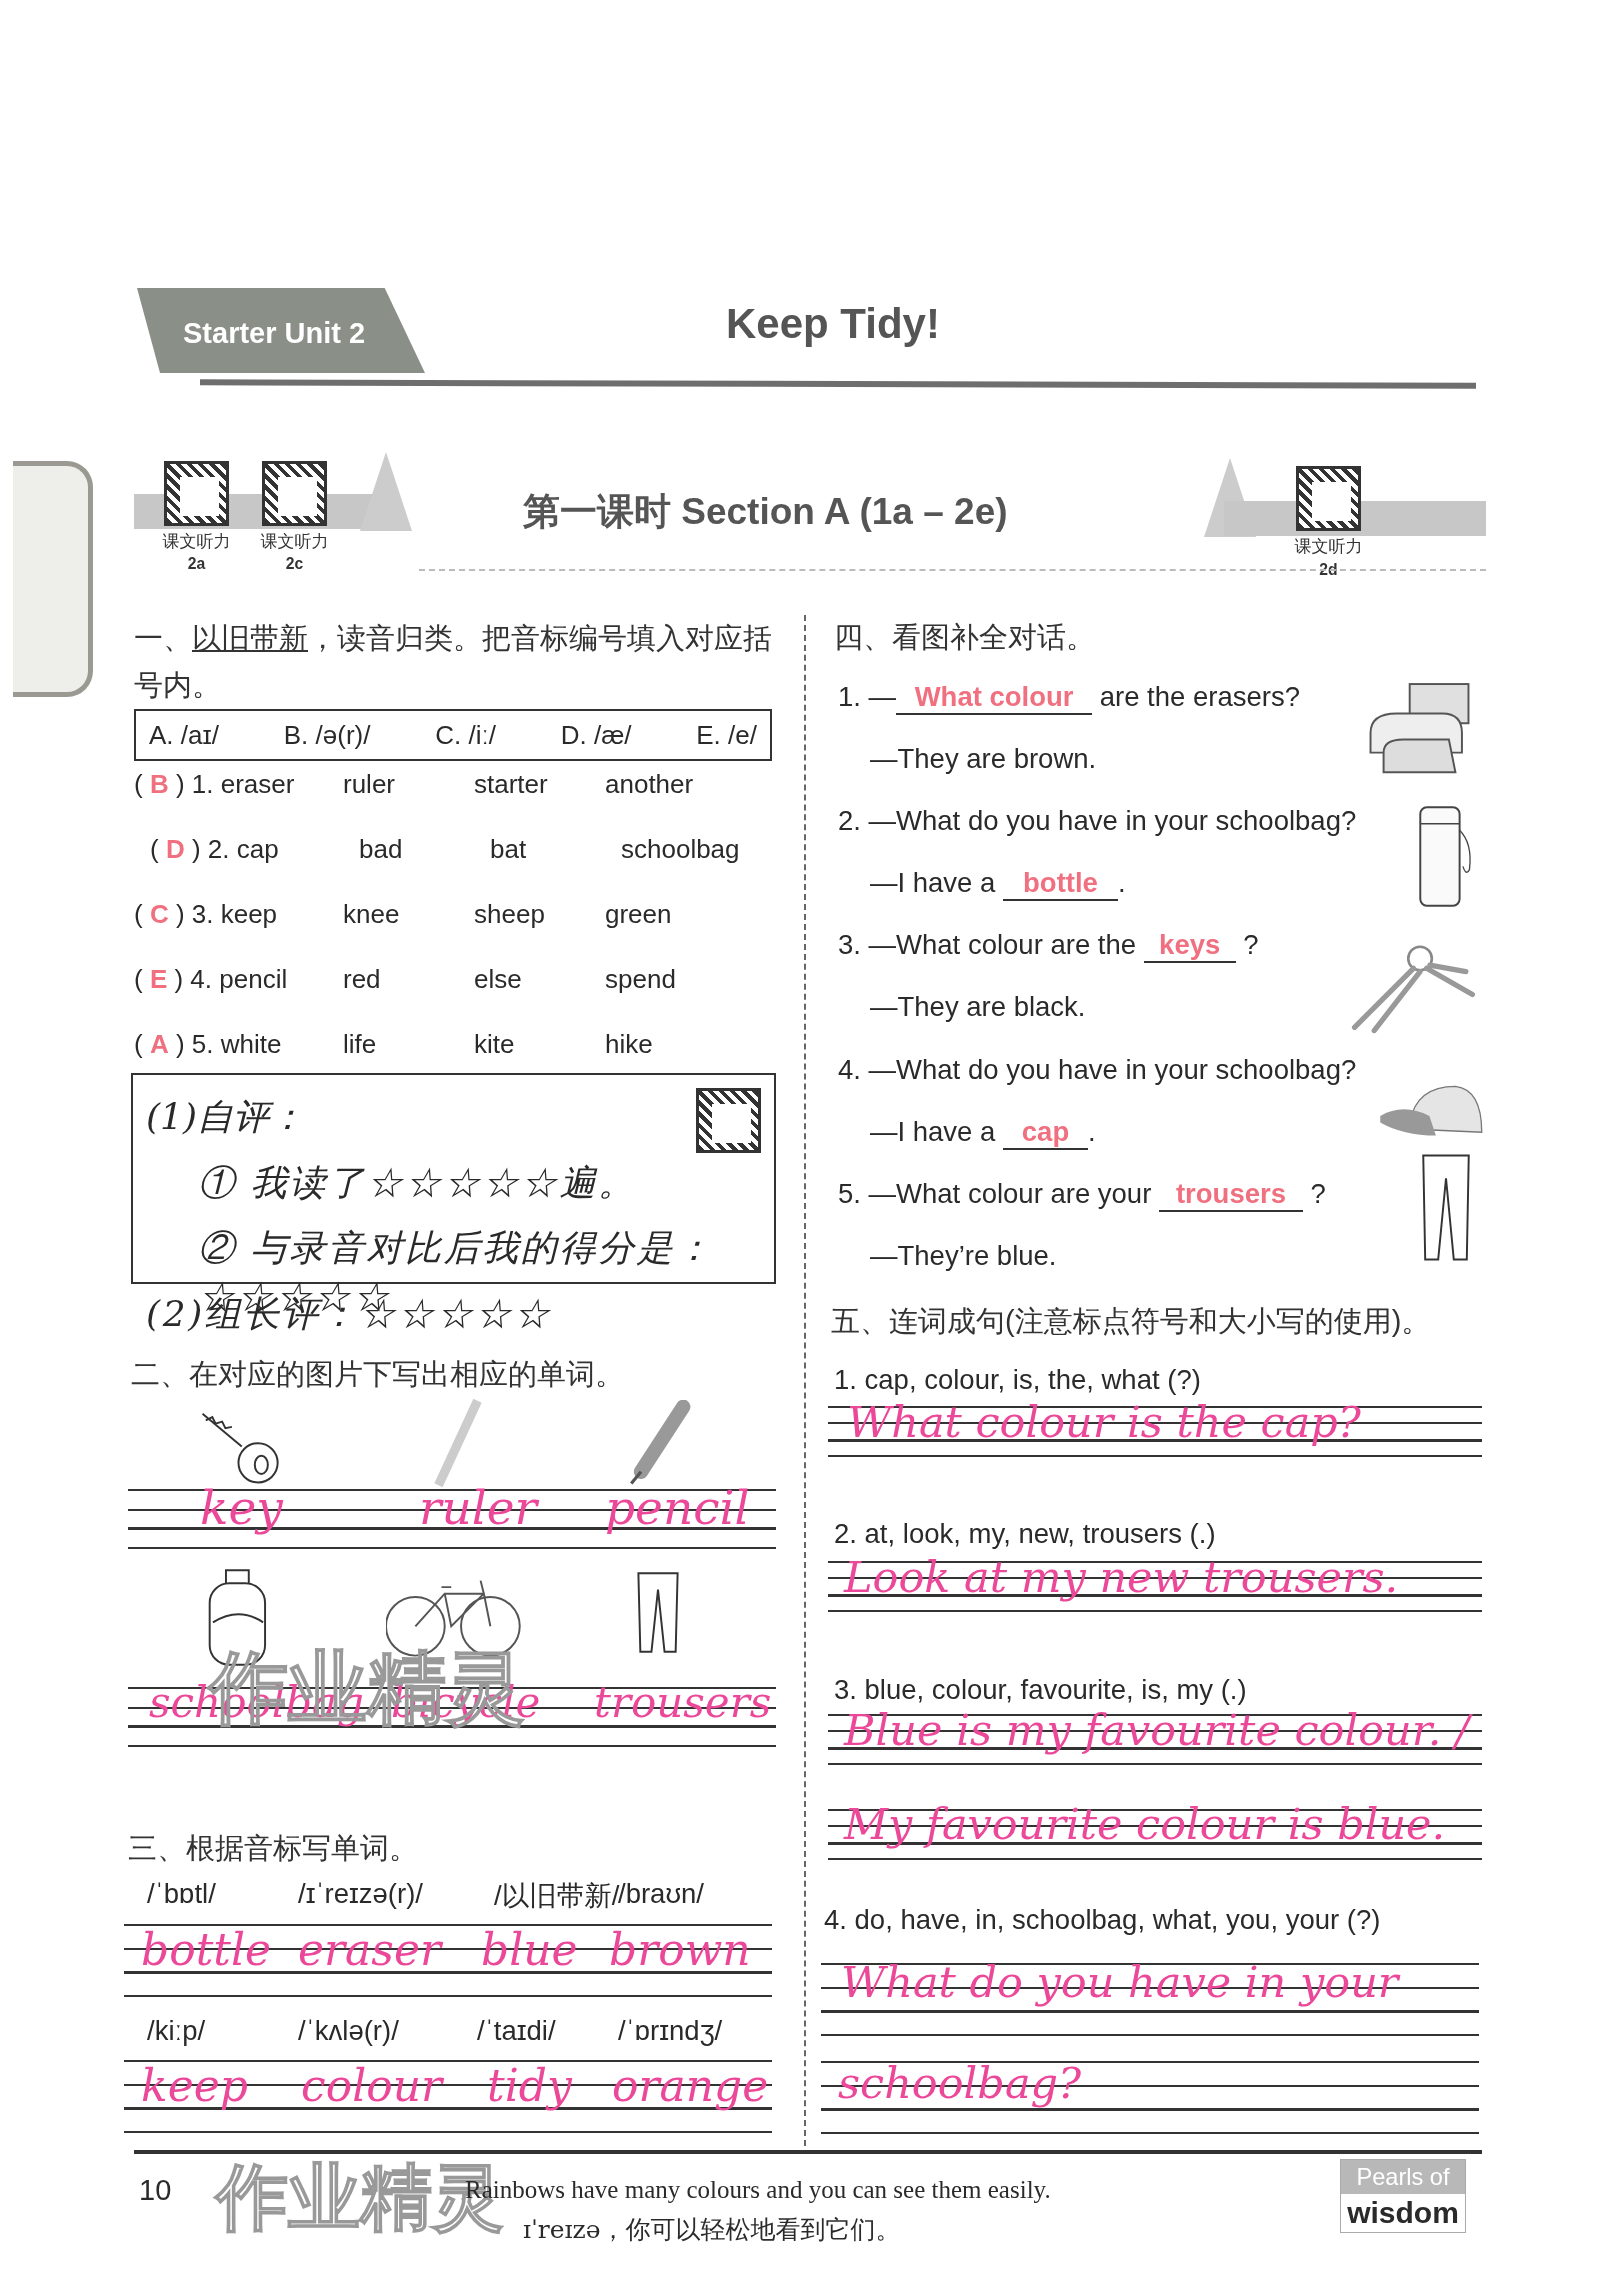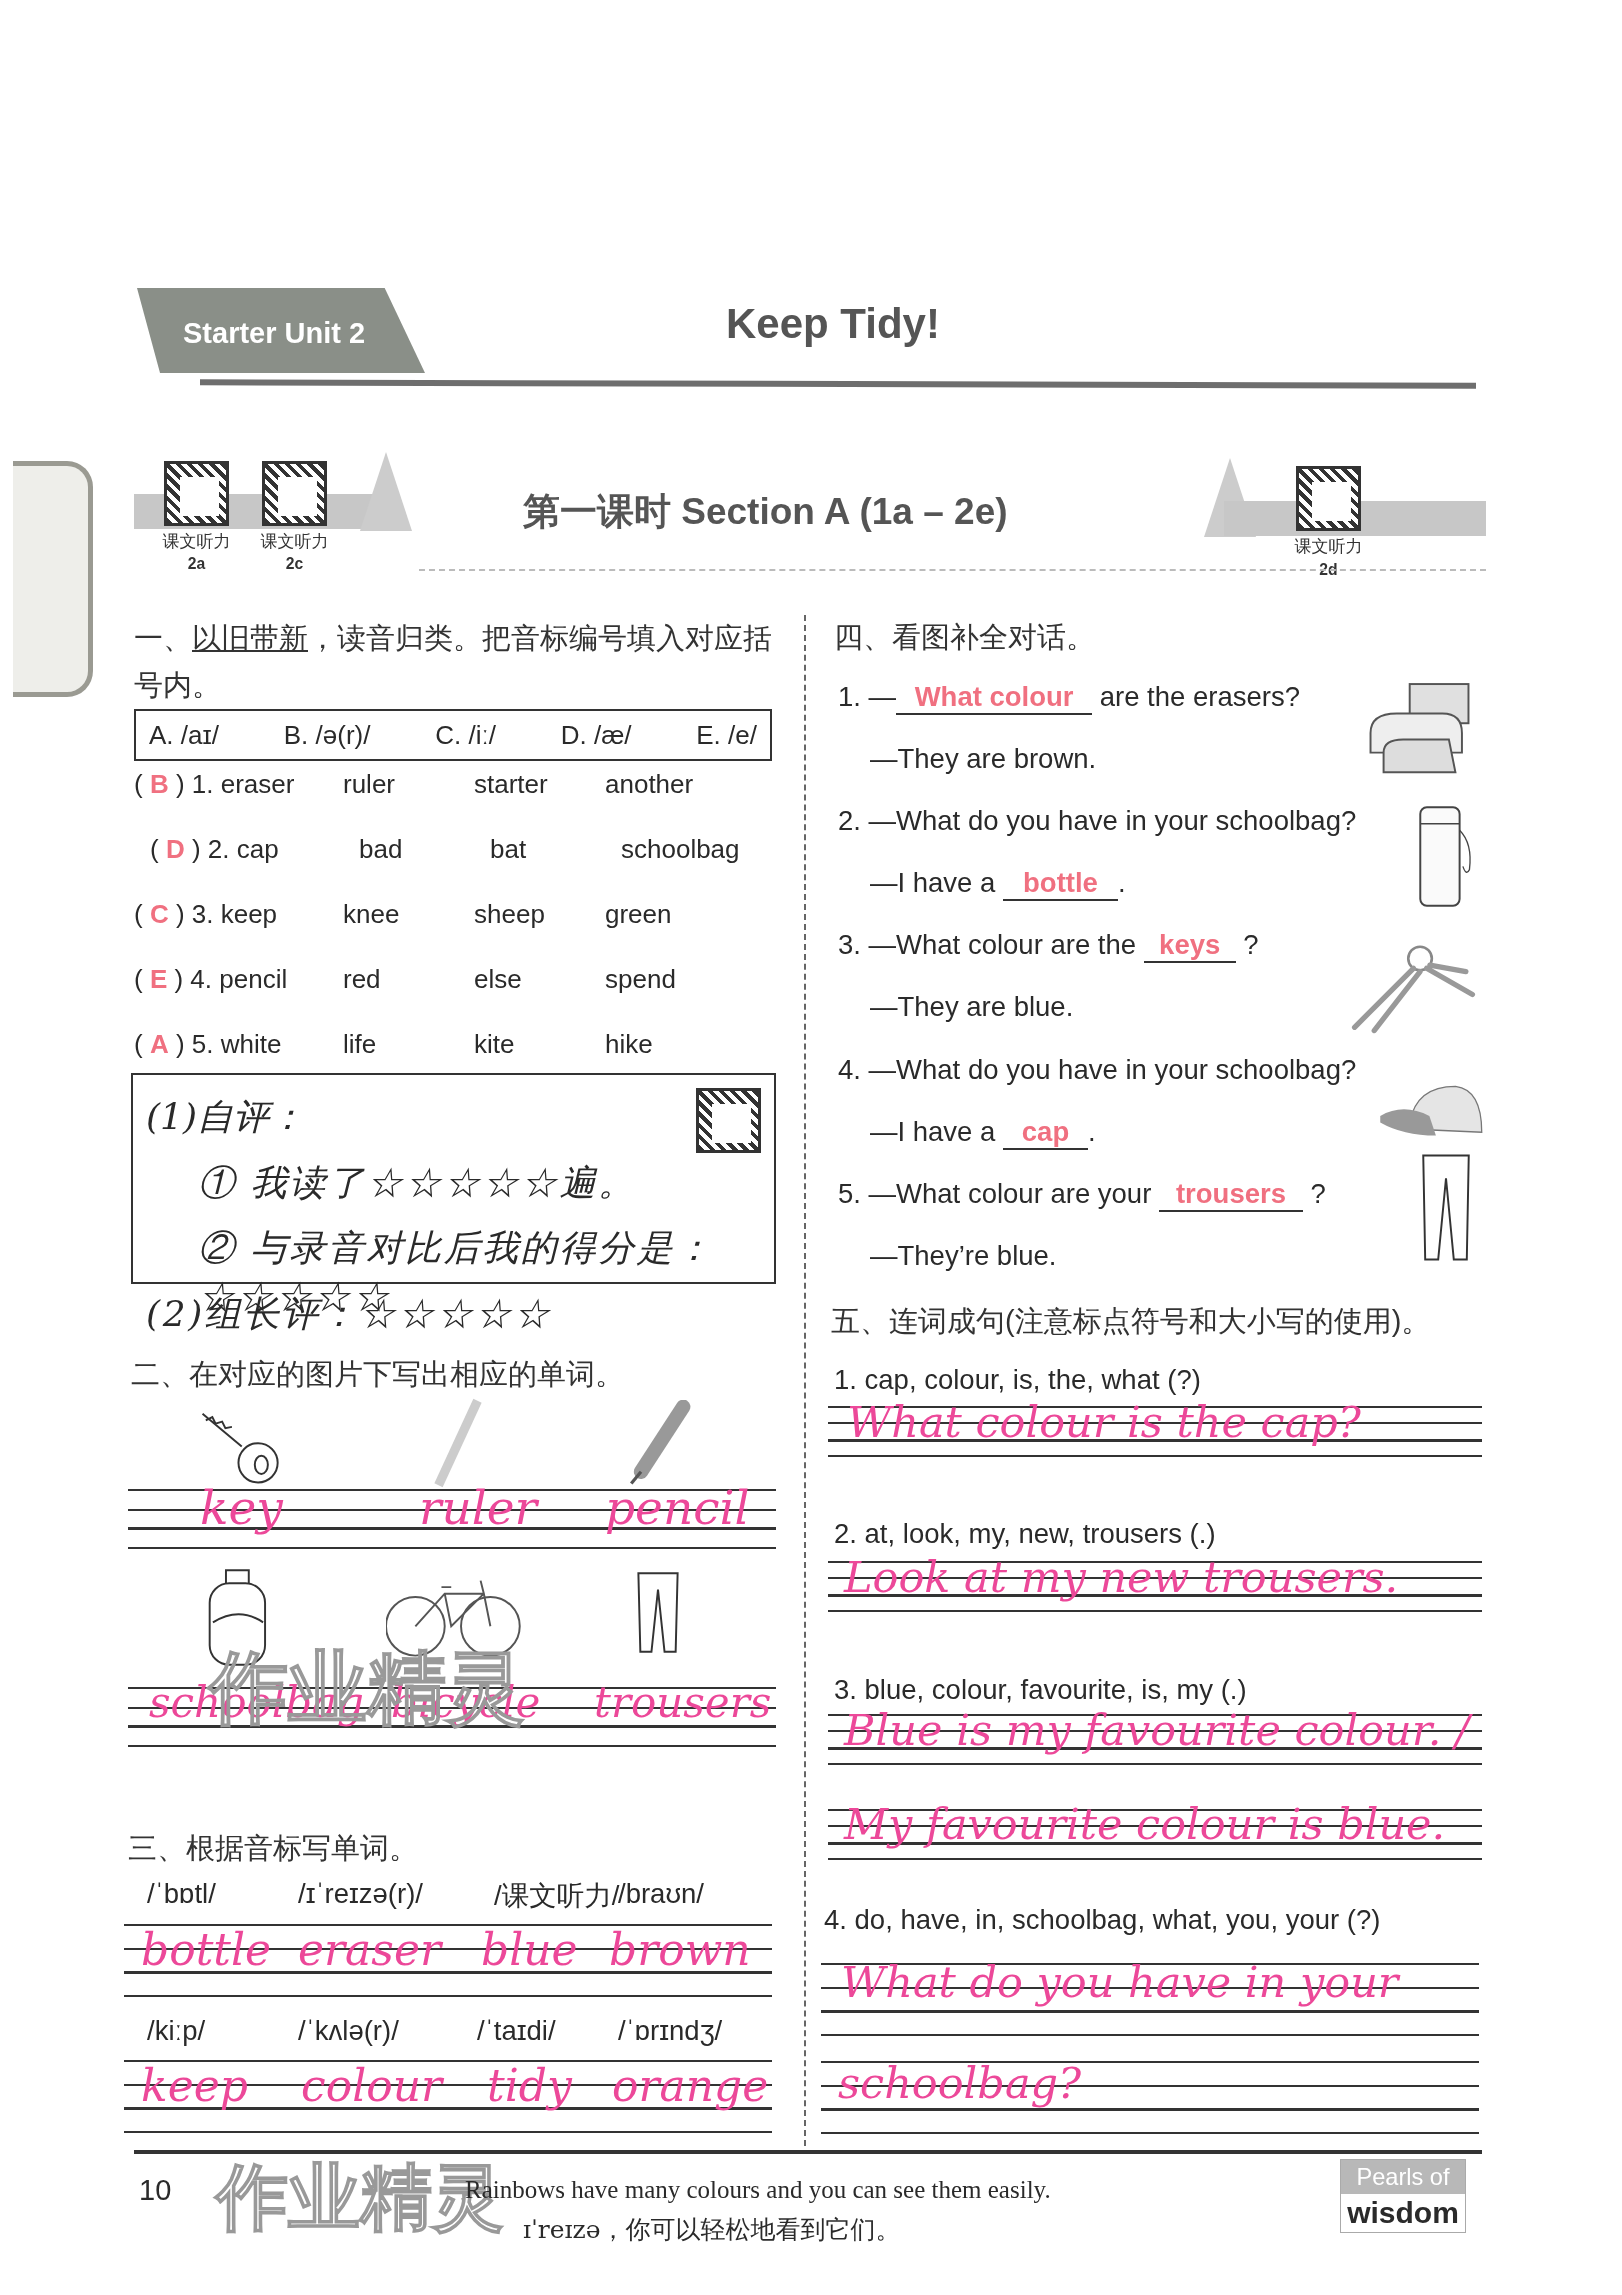--- a/index.html
+++ b/index.html
@@ -189,21 +189,21 @@
 </div>
 <div class="abs script" style="left:149px;top:1678px;font-size:42px;">schoolbag</div>
 <div class="abs script" style="left:391px;top:1678px;font-size:42px;">bicycle</div>
 <div class="abs script" style="left:594px;top:1678px;font-size:42px;">trousers</div>
 <div class="abs watermark" style="left:209px;top:1636px;">作业精灵</div>
 
 <div class="abs q-head" style="left:128px;top:1829px;">三、根据音标写单词。</div>
 <div class="abs" style="left:147px;top:1878px;width:628px;font-size:27.5px;">
   <span class="abs" style="left:0;">/ˈbɒtl/</span>
   <span class="abs" style="left:151px;">/ɪˈreɪzə(r)/</span>
-  <span class="abs" style="left:347px;">/课文听力/</span>
+  <span class="abs" style="left:347px;">/以旧带新/</span>
   <span class="abs" style="left:471px;">/braʊn/</span>
 </div>
 <div class="abs" style="left:124px;top:1924px;width:648px;">
   <div class="lines4" style="position:absolute;top:0;width:100%;"></div>
   <div class="lines4" style="position:absolute;top:23.6px;width:100%;"></div>
   <div class="lines4" style="position:absolute;top:47px;width:100%;border-top-width:3.3px;"></div>
   <div class="lines4" style="position:absolute;top:71px;width:100%;"></div>
 </div>
 <div class="abs script" style="left:141px;top:1924px;font-size:44px;">bottle</div>
 <div class="abs script" style="left:298px;top:1924px;font-size:44px;">eraser</div>
@@ -249,21 +249,21 @@
   <svg width="59" height="105" viewBox="0 0 90 160">
       <rect x="5" y="5" width="60" height="150" rx="10" fill="#fafafa" stroke="#444" stroke-width="3"></rect>
       <line x1="5" y1="30" x2="65" y2="30" stroke="#444" stroke-width="2"></line>
       <path d="M65 40 Q85 60 80 100 Q75 110 70 95" stroke="#444" stroke-width="2" fill="none"></path>
     </svg>
 </div>
 
 <div class="abs r-text" style="left:838px;top:929px;">
   <span>3. —What colour are the</span> <span class="blank ans" style="width:92px;">keys</span> <span>?</span>
 </div>
-<div class="abs r-text" style="left:870px;top:991px;">—They are blue.</div>
+<div class="abs r-text" style="left:870px;top:991px;">—They are black.</div>
 <div class="abs" style="left:1348px;top:942px;width:131px;height:92px;">
   <svg width="131" height="92" viewBox="0 0 200 140">
       <circle cx="110" cy="25" r="18" stroke="#888" stroke-width="4" fill="none"></circle>
       <path d="M100 40 L10 130 M110 45 L40 135 M120 40 L190 80 M125 35 L180 45" stroke="#999" stroke-width="8" stroke-linecap="round"></path>
     </svg>
 </div>
 
 <div class="abs r-text" style="left:838px;top:1054px;">4. —What do you have in your schoolbag?</div>
 <div class="abs r-text" style="left:870px;top:1116px;">
   <span>—I have a</span> <span class="blank ans" style="width:85px;">cap</span><span>.</span>

